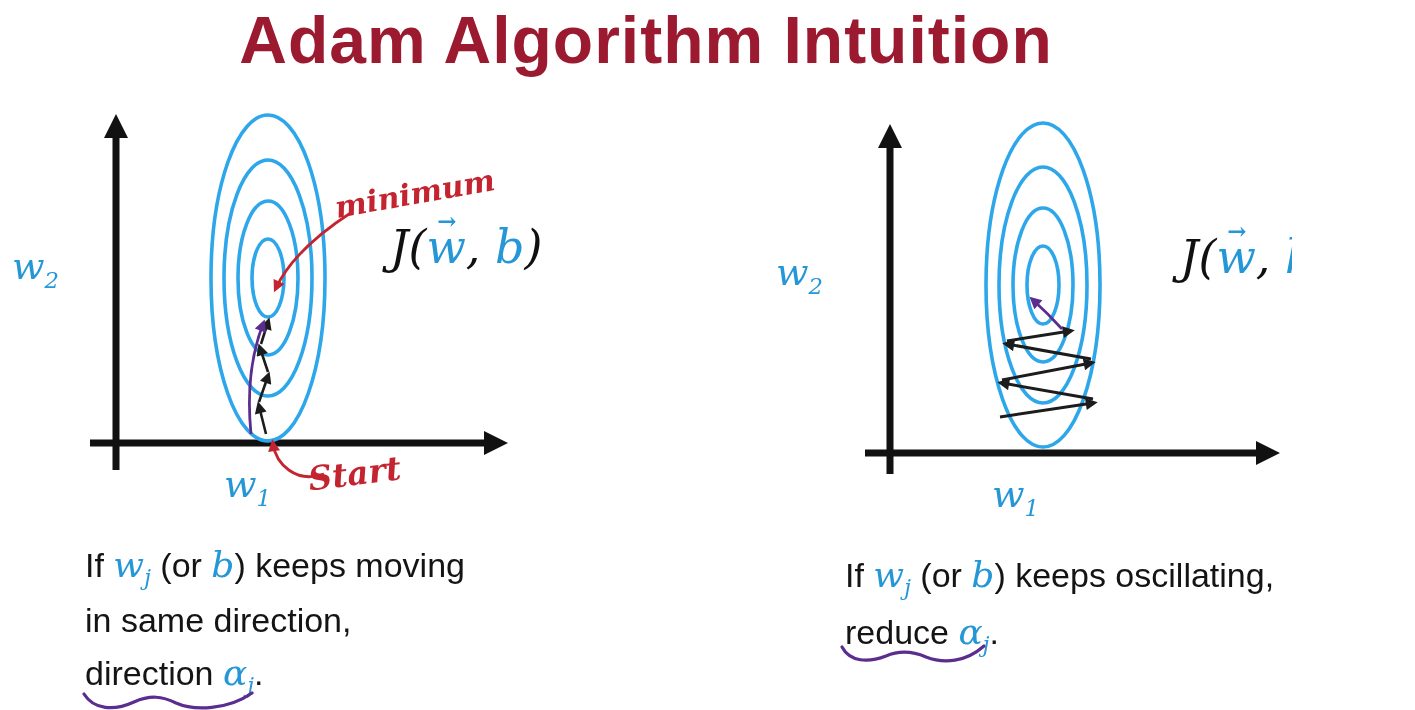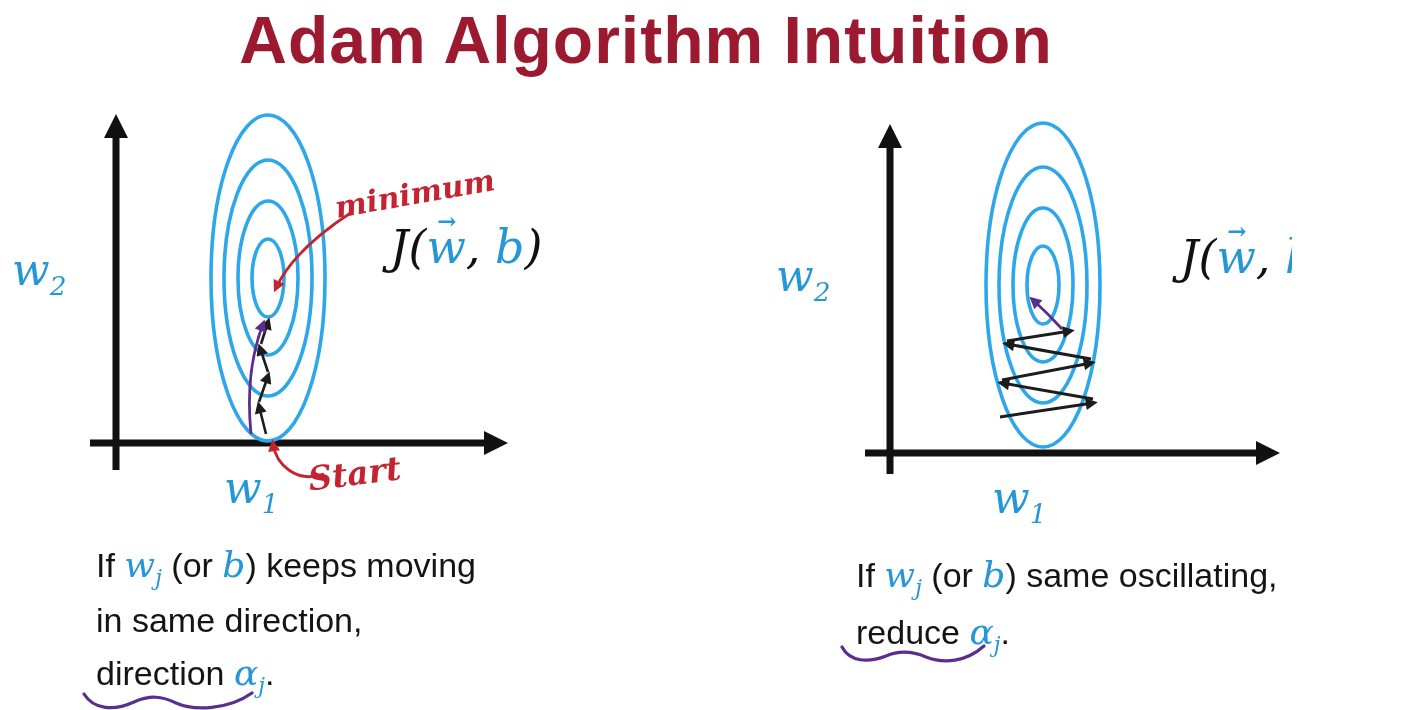--- a/index.html
+++ b/index.html
@@ -3,31 +3,31 @@
 <meta charset="utf-8">
 <style>
   html,body{margin:0;padding:0;background:#ffffff;}
   .slide{position:relative;width:1292px;height:710px;background:#ffffff;
          font-family:"Liberation Sans",sans-serif;overflow:hidden;}
   .title{position:absolute;top:2px;left:0;width:100%;text-align:center;
          font-size:66px;font-weight:700;color:#9c1a30;letter-spacing:1px;}
   .diagram{position:absolute;}
   .diagram svg{position:absolute;left:0;top:0;}
   .axis-label{position:absolute;font-family:"DejaVu Serif",serif;font-style:italic;
-              font-size:44px;color:#2596d6;}
+              font-size:38px;color:#2596d6;}
   .axis-label sub{font-size:0.6em;}
   .cost-label{position:absolute;font-family:"DejaVu Serif",serif;font-style:italic;
               font-size:46px;color:#101010;white-space:nowrap;}
   .cost-label .blue{color:#2596d6;}
   .vec{position:relative;display:inline-block;color:#2596d6;}
   .vec .arrow{position:absolute;left:52%;transform:translateX(-50%);top:-0.55em;
               font-size:0.5em;font-style:normal;font-weight:700;}
   .hand{position:absolute;font-family:"DejaVu Serif",serif;font-style:italic;
         font-weight:700;color:#c42430;white-space:nowrap;}
-  .caption{position:absolute;font-size:34px;color:#141414;line-height:1.5;margin-left:11px;}
+  .caption{position:absolute;font-size:34px;color:#141414;line-height:1.5;}
   .caption .math{font-family:"DejaVu Serif",serif;font-style:italic;color:#2596d6;
                  font-size:1.06em;}
   .caption .math sub{font-size:0.6em;}
   .squiggle{position:absolute;}
 </style>
 </head>
 <body>
 
 <div class="slide">
 
@@ -128,21 +128,21 @@
     <div><span>If </span><span class="math"><span>w</span><sub>j</sub></span><span> (or </span><span class="math">b</span><span>) keeps moving</span></div>
     <div>in same direction,</div>
     <div><span>direction </span><span class="math"><span>α</span><sub>j</sub></span><span>.</span></div>
   </div>
 
   <svg class="squiggle" style="left:80px;top:688px;" width="178" height="26" viewBox="0 0 178 26">
     <path d="M4,6 C14,22 34,23 54,14 C70,7 82,8 96,15 C114,23 148,22 172,5" stroke="#5b2d8e" stroke-width="3.2" fill="none" stroke-linecap="round"></path>
   </svg>
 
   <div class="caption" style="left:845px;top:548px;">
-    <div><span>If </span><span class="math"><span>w</span><sub>j</sub></span><span> (or </span><span class="math">b</span><span>) same oscillating,</span></div>
+    <div><span>If </span><span class="math"><span>w</span><sub>j</sub></span><span> (or </span><span class="math">b</span><span>) keeps oscillating,</span></div>
     <div><span>reduce </span><span class="math"><span>α</span><sub>j</sub></span><span>.</span></div>
   </div>
 
   <svg class="squiggle" style="left:838px;top:642px;" width="152" height="24" viewBox="0 0 152 24">
     <path d="M4,5 C12,20 30,21 48,14 C62,8 74,9 88,15 C106,22 128,20 146,4" stroke="#5b2d8e" stroke-width="3.2" fill="none" stroke-linecap="round"></path>
   </svg>
 
 </div>
 
 </body></html>

